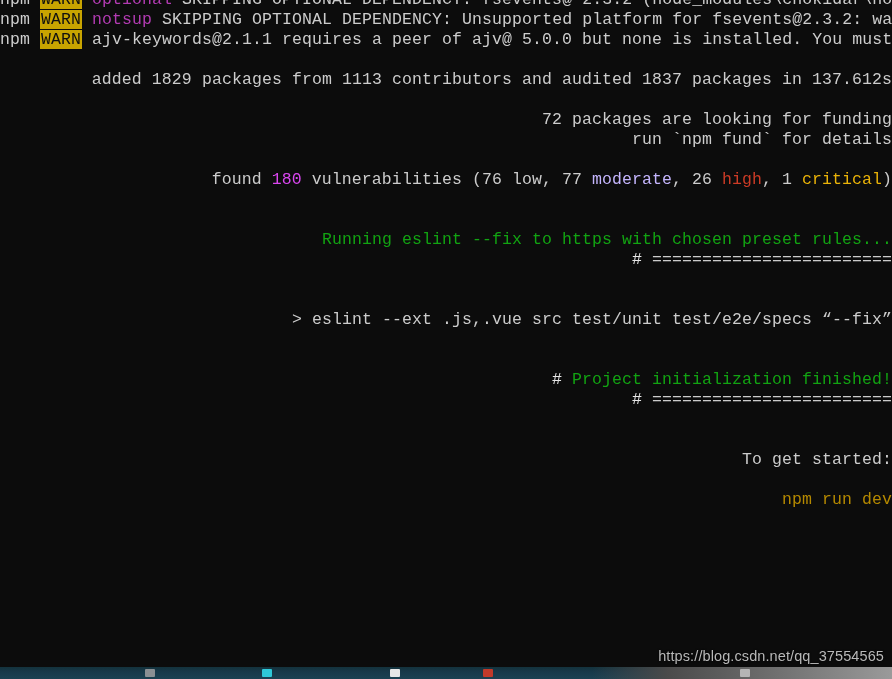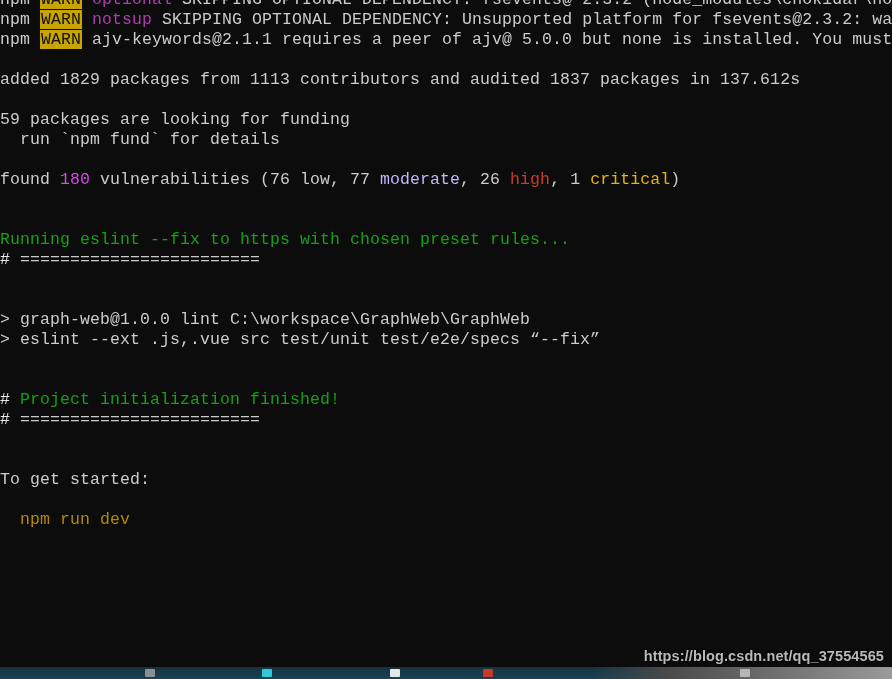--- a/index.html
+++ b/index.html
@@ -16,20 +16,21 @@
     font-family: "Liberation Mono", "DejaVu Sans Mono", monospace;
   }
   #console {
     position: absolute;
     left: 0;
     top: 0;
     width: 892px;
     height: 596px;
     background: #0c0c0c;
     overflow: hidden;
+    text-align: right;
   }
   .line {
     height: 20px;
     line-height: 20px;
     white-space: pre;
     font-size: 16.5px;
     letter-spacing: 0.1px;
     color: #cccccc;
     padding-left: 0px;
   }
@@ -78,46 +79,44 @@
   #watermark {
     position: absolute;
     right: 8px;
     top: 648px;
     font-family: "Liberation Sans", sans-serif;
     font-size: 14.5px;
     color: #b9b9b9;
     letter-spacing: 0.1px;
     white-space: nowrap;
     text-shadow: 0 0 2px #000;
-    font-weight: bold;
   }
 </style>
 </head>
 <body>
 
 <div id="screen">
 
   <div id="console">
       <div class="line"><span class="seg c-default">npm </span><span class="seg badge-warn">WARN</span><span class="seg c-default"> </span><span class="seg c-magenta">optional</span><span class="seg c-default"> SKIPPING OPTIONAL DEPENDENCY: fsevents@ 2.3.2 (node_modules\chokidar\no</span></div>
       <div class="line"><span class="seg c-default">npm </span><span class="seg badge-warn">WARN</span><span class="seg c-default"> </span><span class="seg c-magenta">notsup</span><span class="seg c-default"> SKIPPING OPTIONAL DEPENDENCY: Unsupported platform for fsevents@2.3.2: wa</span></div>
       <div class="line"><span class="seg c-default">npm </span><span class="seg badge-warn">WARN</span><span class="seg c-default"> ajv-keywords@2.1.1 requires a peer of ajv@ 5.0.0 but none is installed. You must</span></div>
       <div class="line"><span class="seg c-default"> </span></div>
       <div class="line"><span class="seg c-default">added 1829 packages from 1113 contributors and audited 1837 packages in 137.612s</span></div>
       <div class="line"><span class="seg c-default"> </span></div>
-      <div class="line"><span class="seg c-default">59 packages are looking for funding</span></div>
+      <div class="line"><span class="seg c-default">72 packages are looking for funding</span></div>
       <div class="line"><span class="seg c-default">  run `npm fund` for details</span></div>
       <div class="line"><span class="seg c-default"> </span></div>
       <div class="line"><span class="seg c-default">found </span><span class="seg c-crimson">180</span><span class="seg c-default"> vulnerabilities (76 low, 77 </span><span class="seg c-yellow">moderate</span><span class="seg c-default">, 26 </span><span class="seg c-orangered">high</span><span class="seg c-default">, 1 </span><span class="seg c-magenta-bright">critical</span><span class="seg c-default">)</span></div>
       <div class="line"><span class="seg c-default"> </span></div>
       <div class="line"><span class="seg c-default"> </span></div>
       <div class="line"><span class="seg c-green">Running eslint --fix to https with chosen preset rules...</span></div>
       <div class="line"><span class="seg c-white"># </span><span class="seg c-default">========================</span></div>
       <div class="line"><span class="seg c-default"> </span></div>
       <div class="line"><span class="seg c-default"> </span></div>
-      <div class="line"><span class="seg c-default">&gt; graph-web@1.0.0 lint C:\workspace\GraphWeb\GraphWeb</span></div>
       <div class="line"><span class="seg c-default">&gt; eslint --ext .js,.vue src test/unit test/e2e/specs “--fix”</span></div>
       <div class="line"><span class="seg c-default"> </span></div>
       <div class="line"><span class="seg c-default"> </span></div>
       <div class="line"><span class="seg c-white"># </span><span class="seg c-green">Project initialization finished!</span></div>
       <div class="line"><span class="seg c-white"># </span><span class="seg c-default">========================</span></div>
       <div class="line"><span class="seg c-default"> </span></div>
       <div class="line"><span class="seg c-default"> </span></div>
       <div class="line"><span class="seg c-default">To get started:</span></div>
       <div class="line"><span class="seg c-default"> </span></div>
       <div class="line"><span class="seg c-default">  </span><span class="seg c-darkyellow">npm run dev</span></div>

